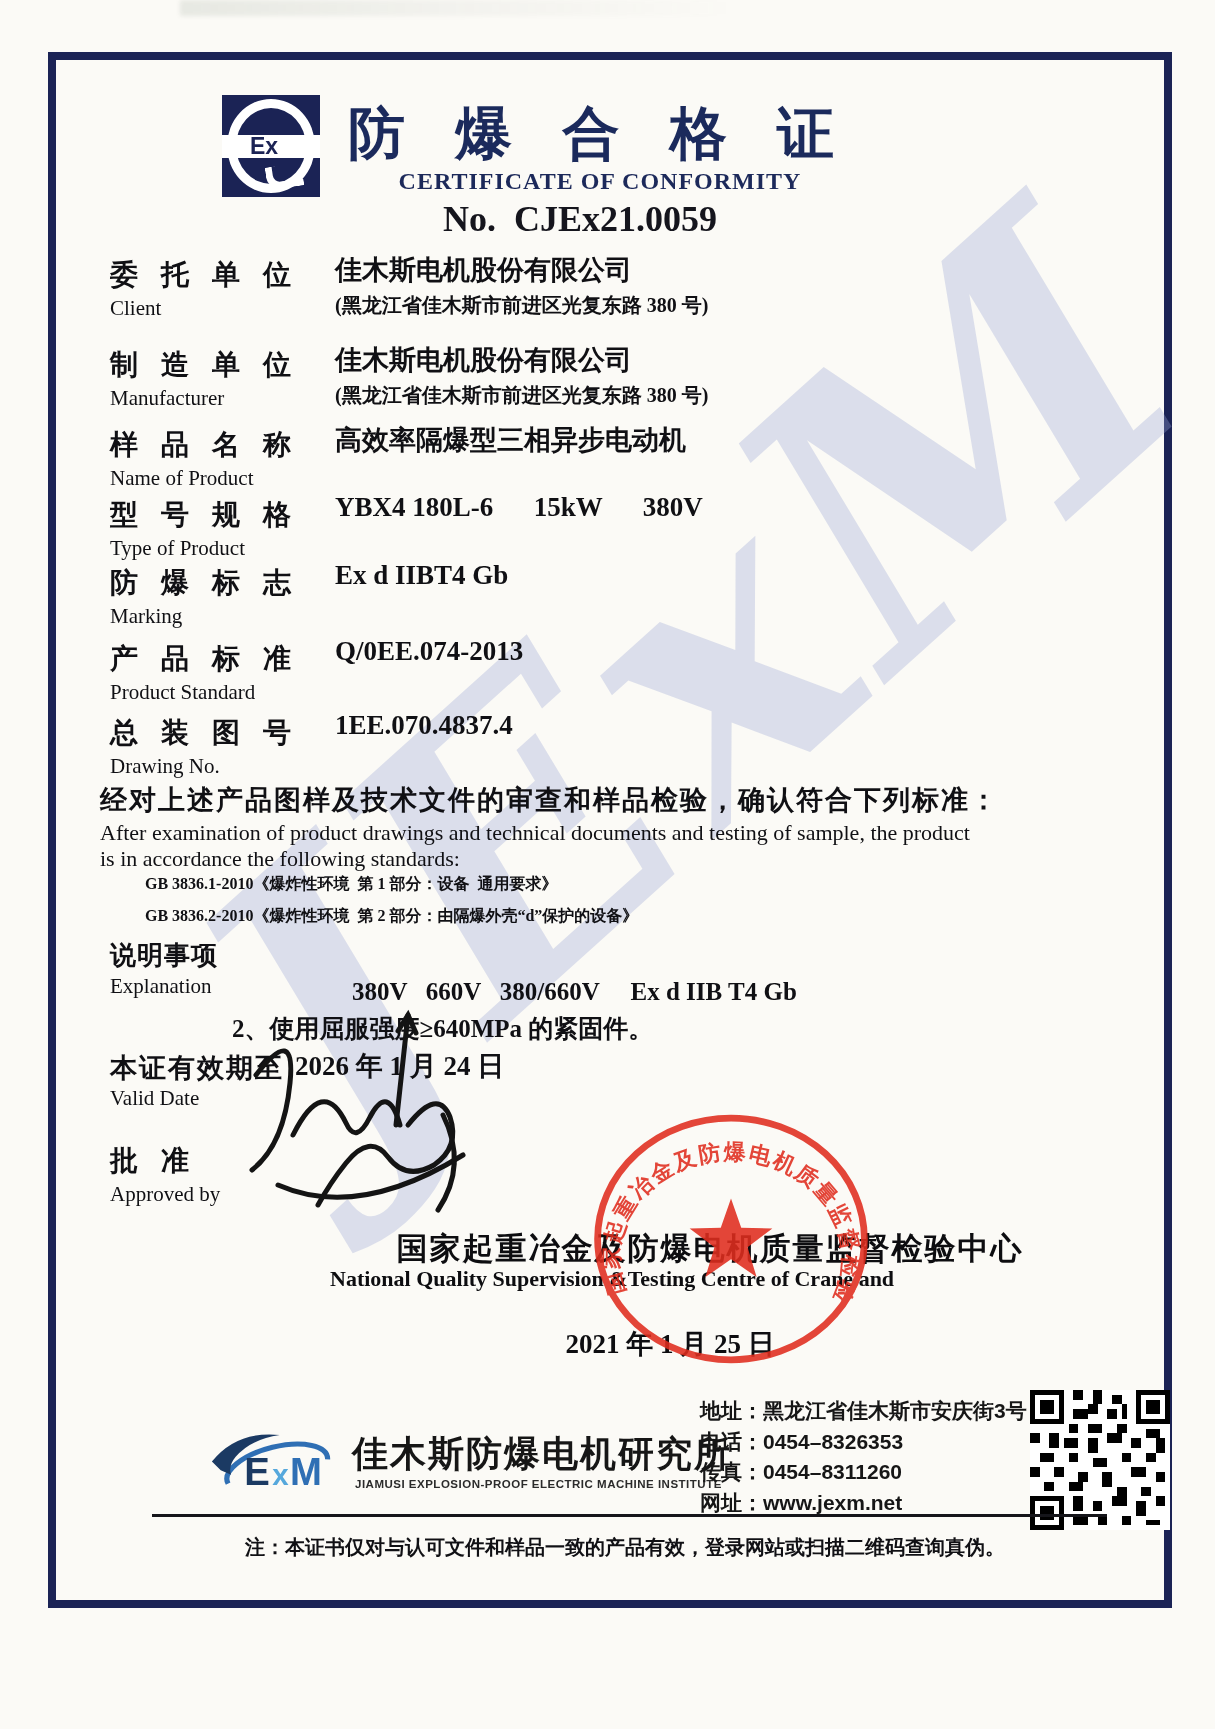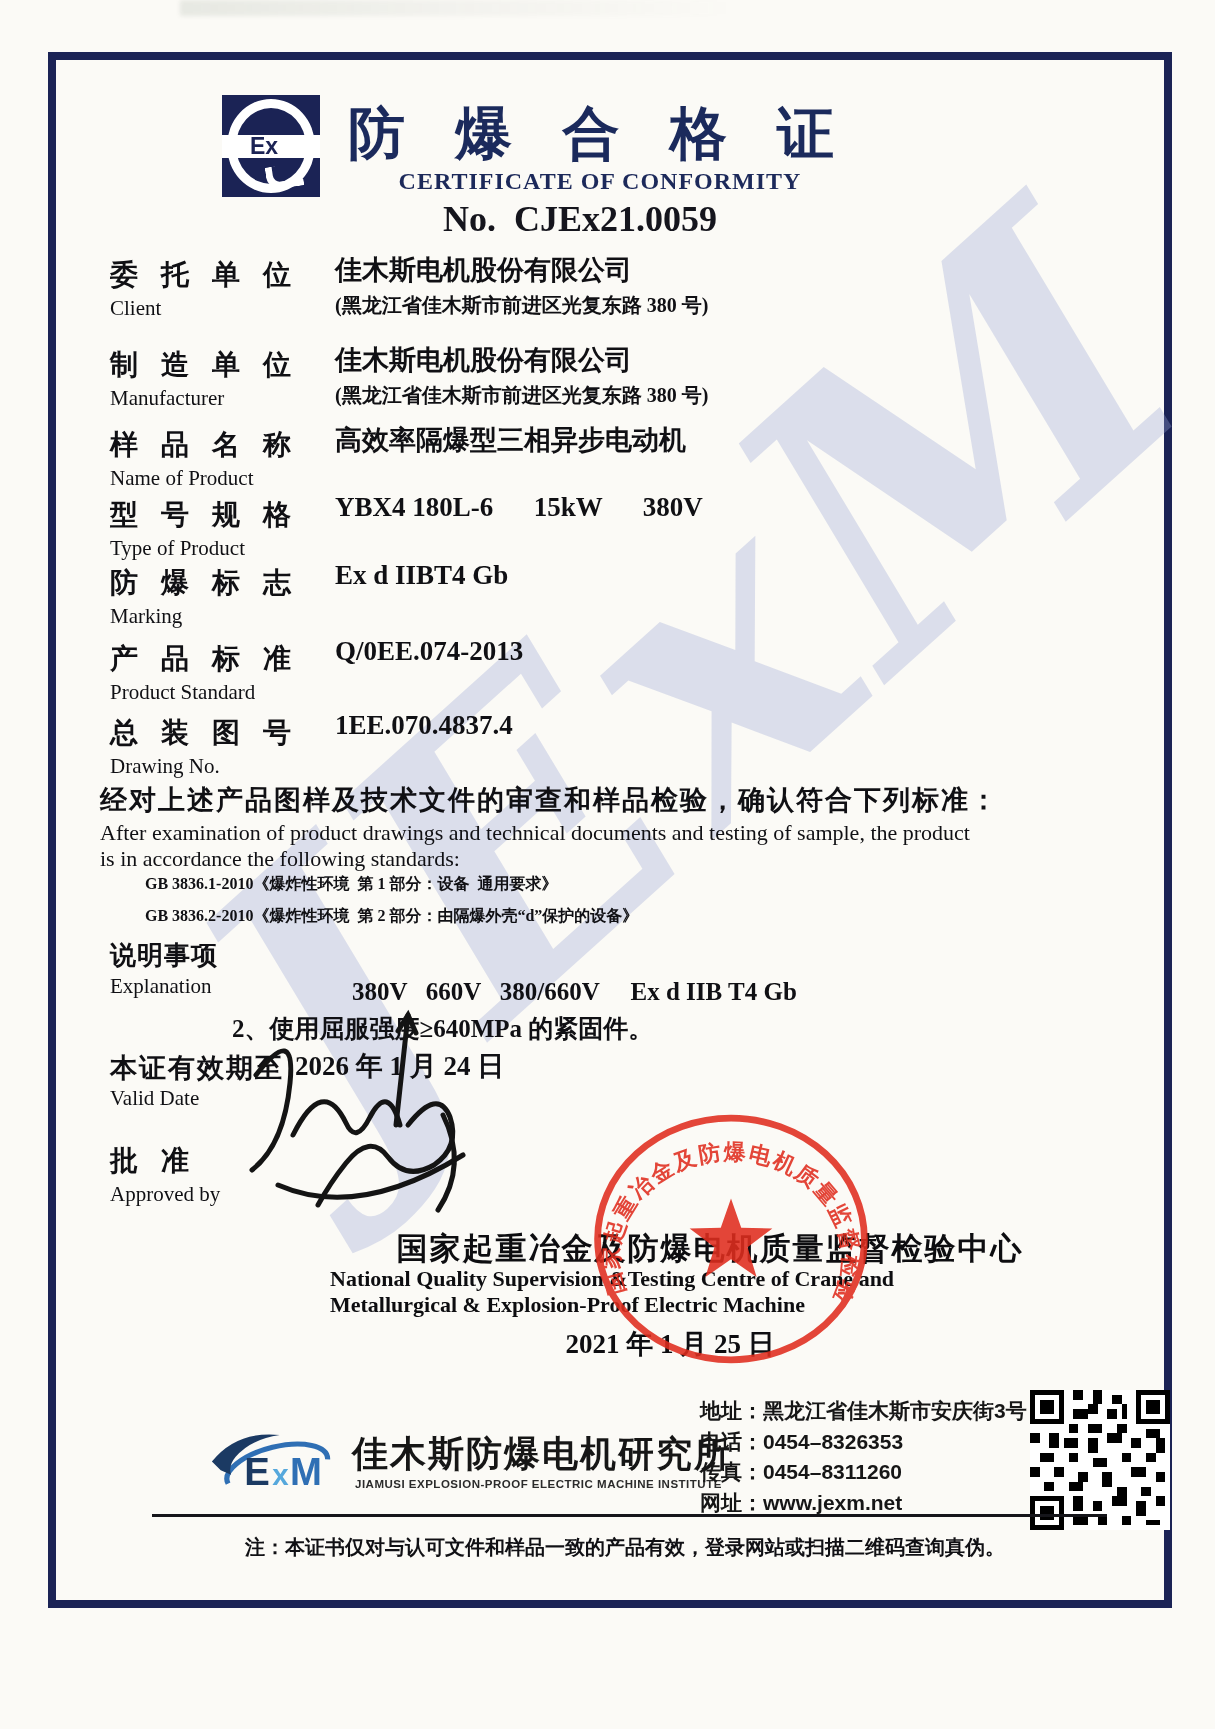--- a/index.html
+++ b/index.html
@@ -131,21 +131,20 @@
       </defs>
     <ellipse cx="150" cy="135" rx="138" ry="125" fill="none" stroke="#e02d1e" stroke-width="7"></ellipse>
     <polygon points="150,93 160.6,123.4 192.8,124.1 167.1,143.6 176.5,174.4 150,156 123.5,174.4 132.9,143.6 107.2,124.1 139.4,123.4" fill="#e02d1e"></polygon>
     <text font-size="23" font-weight="bold" fill="#e02d1e" letter-spacing="2" font-family="'Liberation Serif',serif">
       <textPath href="#arc" startOffset="2">国家起重冶金及防爆电机质量监督检验中心</textPath>
     </text>
   </svg>
 
   <div class="abs auth-zh z2">国家起重冶金及防爆电机质量监督检验中心</div>
   <div class="abs auth-en z2" style="top:1266px">National Quality Supervision &amp;Testing Centre of Crane and</div>
-  <div class="abs auth-en z2" style="top:1292px">Metallurgical &amp; Explosion-Proof Electric Machine</div>
   <div class="abs auth-date z2">2021 年 1 月 25 日</div>
 
   <svg class="abs inst-logo z2" viewBox="0 0 190 100">
     <path d="M30,78 A70,30 -14 1 1 165,45" fill="none" stroke="#2f6fb4" stroke-width="7"></path>
     <path d="M8,48 Q42,6 100,12 Q60,18 40,42 Q30,54 34,66 L20,60 Z" fill="#1b3a63"></path>
     <text x="52" y="80" font-size="52" font-weight="bold" fill="#1b3a63" font-family="'Liberation Sans',sans-serif">E</text>
     <text x="90" y="80" font-size="40" font-weight="bold" fill="#56a8dc" font-family="'Liberation Sans',sans-serif">x</text>
     <text x="114" y="80" font-size="52" font-weight="bold" fill="#2f6fb4" font-family="'Liberation Sans',sans-serif">M</text>
   </svg>
   <div class="abs inst-zh z2">佳木斯防爆电机研究所</div>

